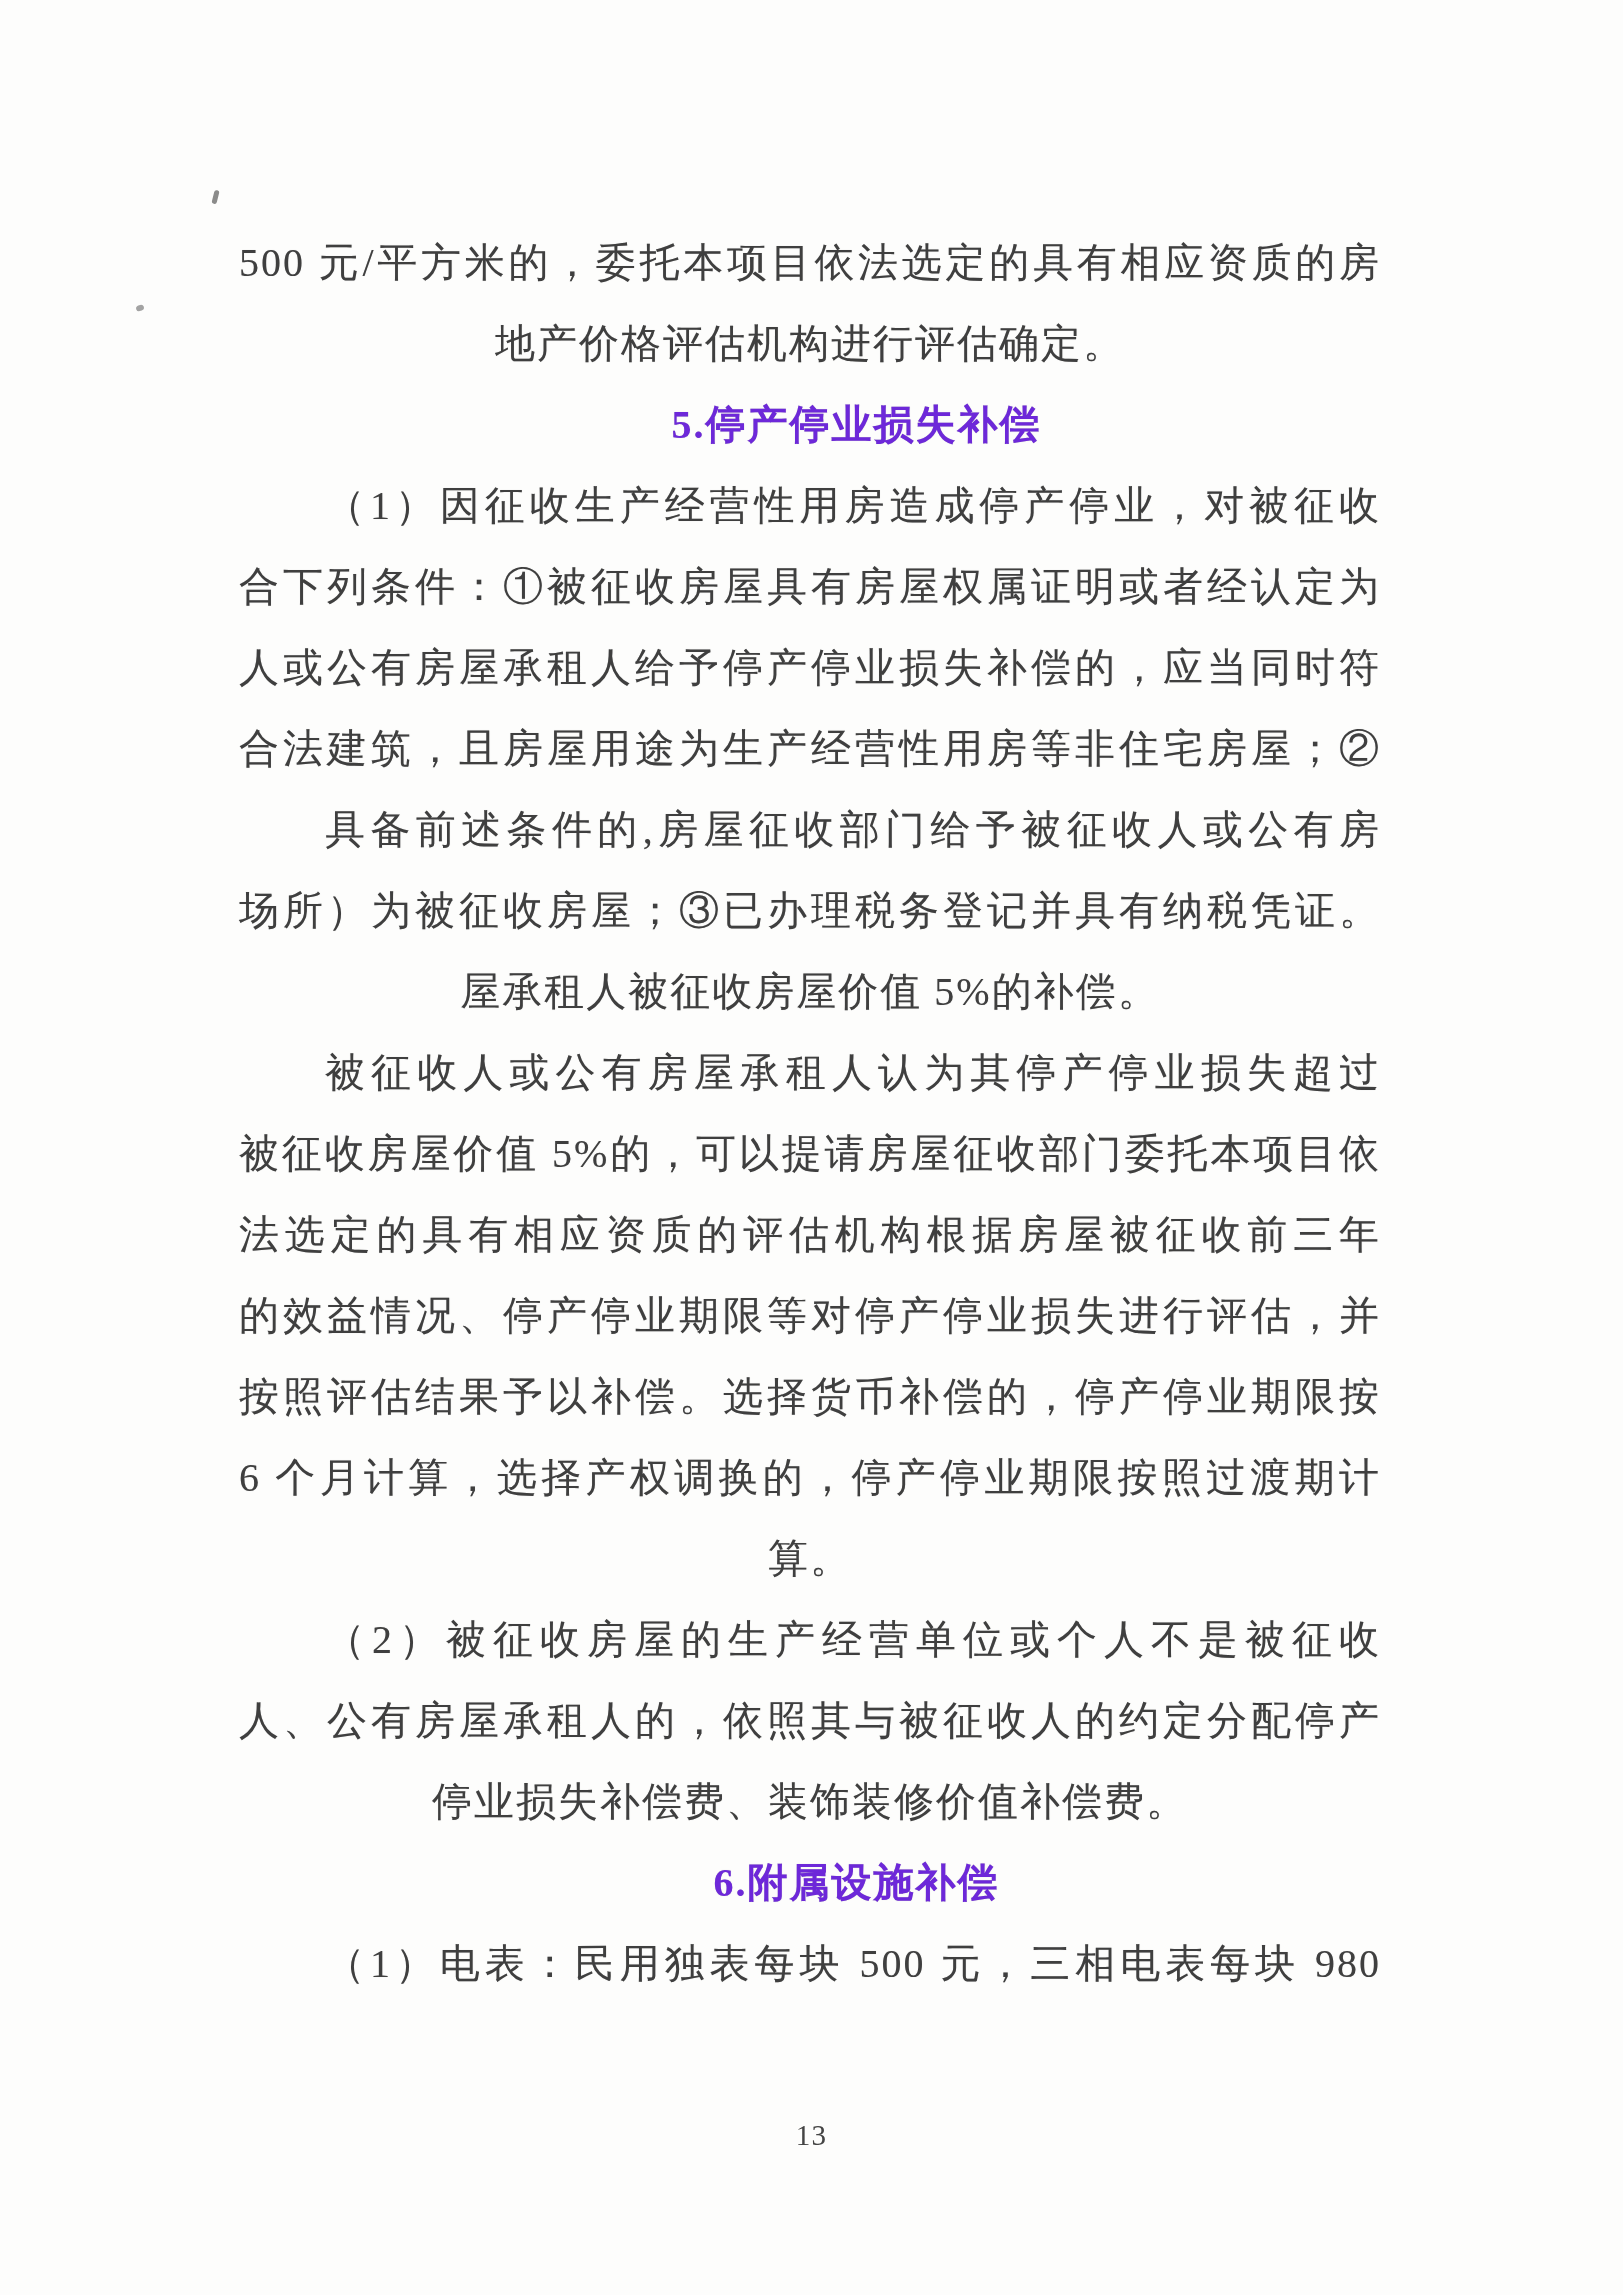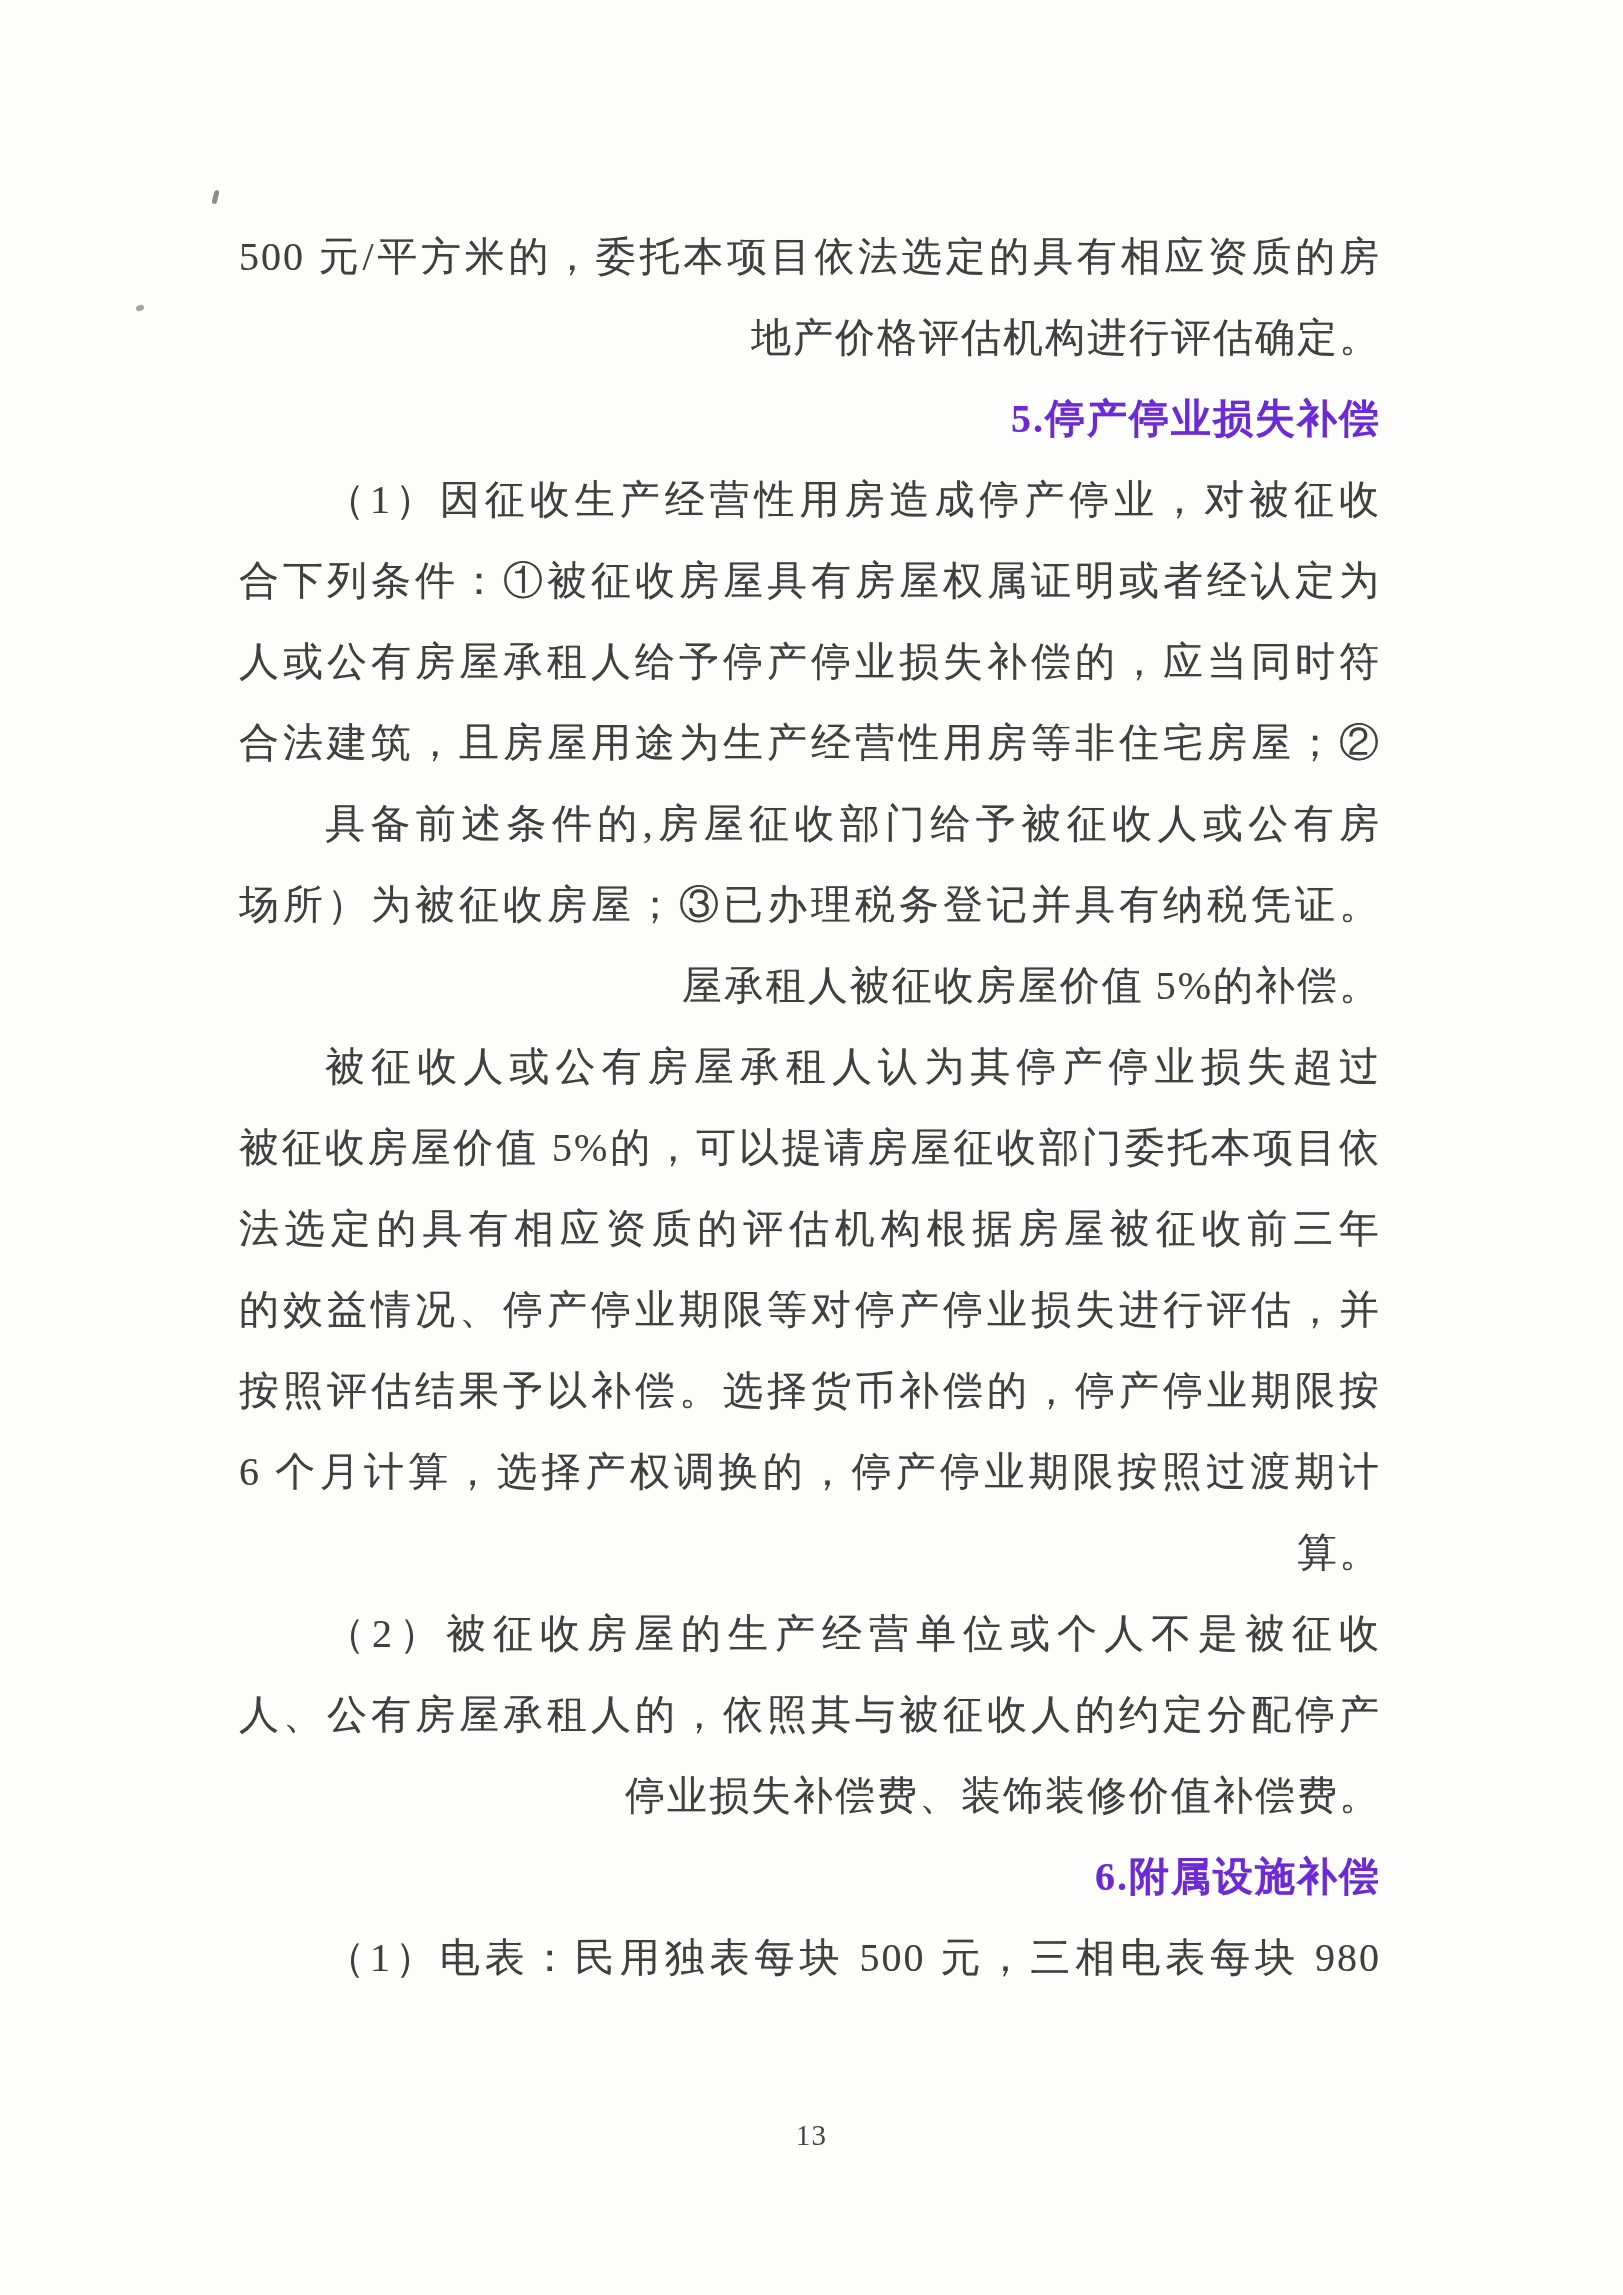--- a/index.html
+++ b/index.html
@@ -14,30 +14,30 @@
     margin: 0 auto;
     background: #fdfdfc;
     overflow: hidden;
     font-family: "Liberation Serif", "DejaVu Serif", serif;
     color: #3f3f3f;
   }
   
   .doc-body {
     position: absolute;
     left: 239px;
-    top: 216px;
+    top: 222px;
     width: 1142px;
   }
   .ln {
     height: 81px;
     line-height: 81px;
     font-size: 40px;
     letter-spacing: 2px;
     white-space: nowrap;
-    text-align: right;
+    text-align: center;
     
     text-shadow: 0 0 0.7px rgba(70,70,70,0.35);
   }
   .ln.j {
     white-space: normal;
     text-align: justify;
     text-align-last: justify;
     text-justify: inter-character;
   }
   .ln.ind { padding-left: 86px; }

